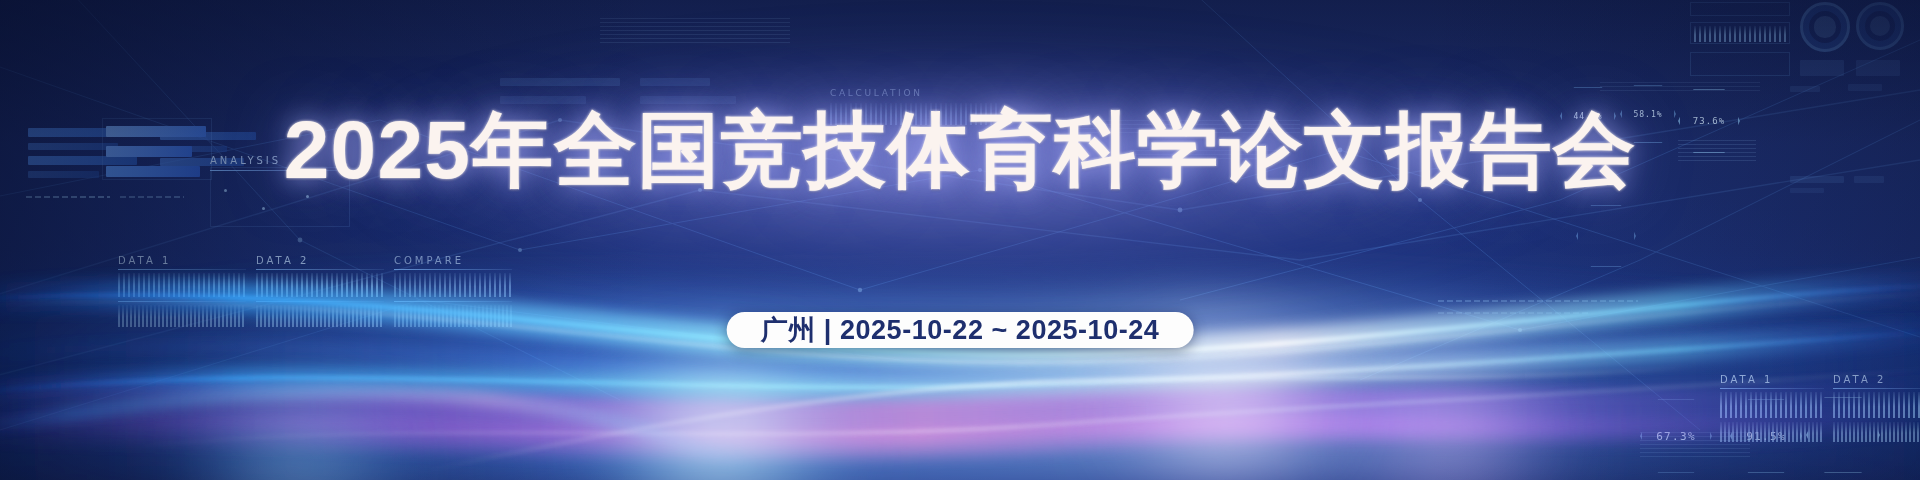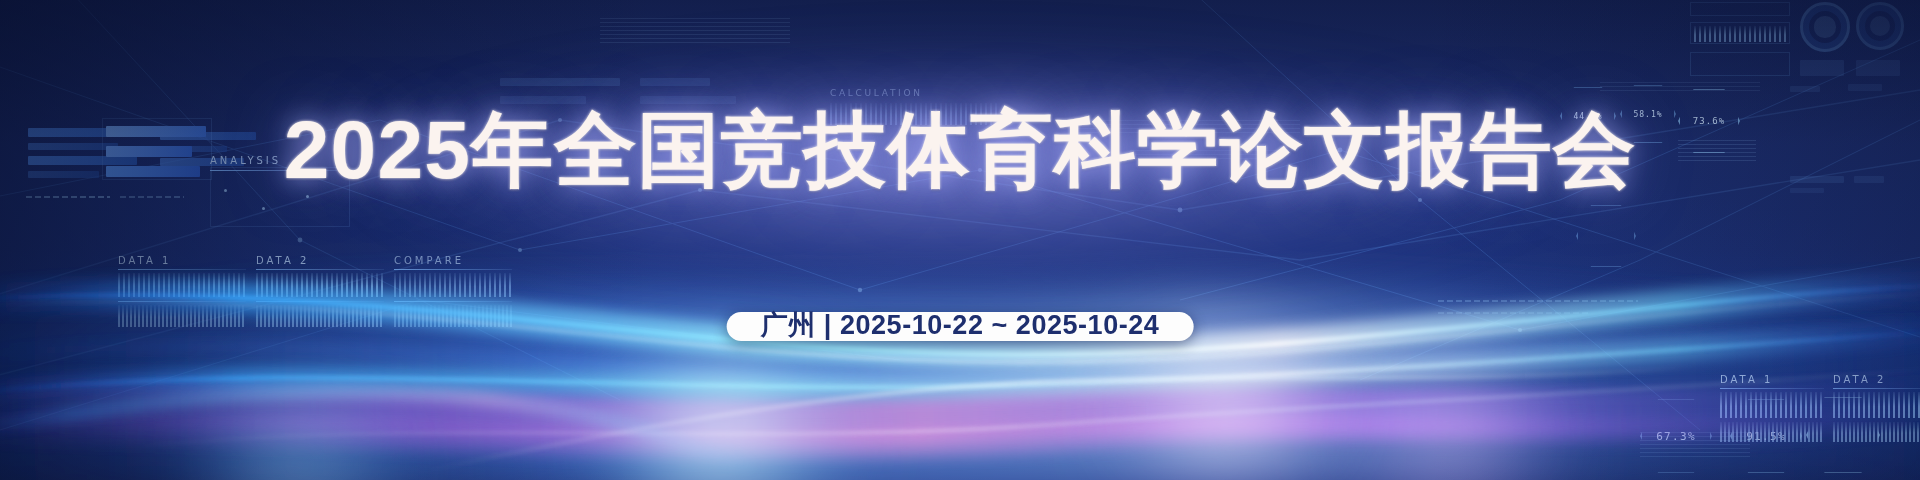--- a/index.html
+++ b/index.html
@@ -133,22 +133,22 @@
       0 0 3px rgba(255,250,248,.95),
       0 0 26px rgba(175,178,255,.80),
       0 0 60px rgba(120,130,235,.55),
       0 2px 2px rgba(20,25,70,.35);
     white-space:nowrap;
   }
 
   
   .subtitle-pill{
     position:absolute; left:50%; top:312px; transform:translateX(-50%);
-    height:29px; padding:0 34px;
-    display:flex; gap:0;
+    height:36px; padding:0 34px;
+    display:flex; align-items:center; gap:0;
     background:#fdfdfd; border-radius:21px;
     box-shadow:0 3px 14px rgba(5,14,50,.45);
     white-space:nowrap;
   }
   .subtitle-text{
     font-family:"Liberation Sans","DejaVu Sans",sans-serif;
     font-size:27px; font-weight:700; letter-spacing:.02em;
     color:#1e2f6e; line-height:1;
   }
 </style>

